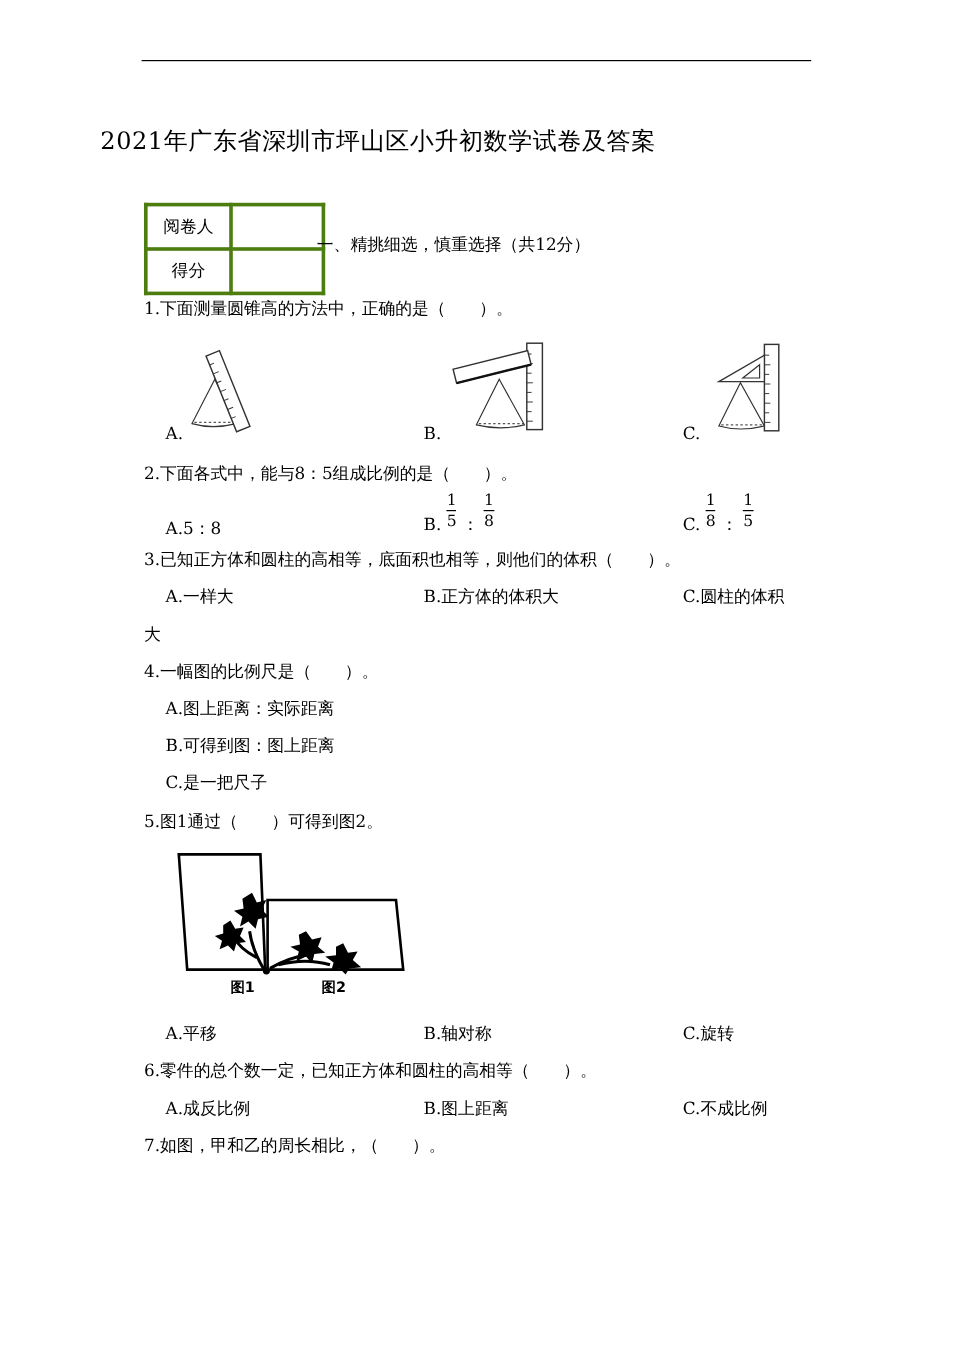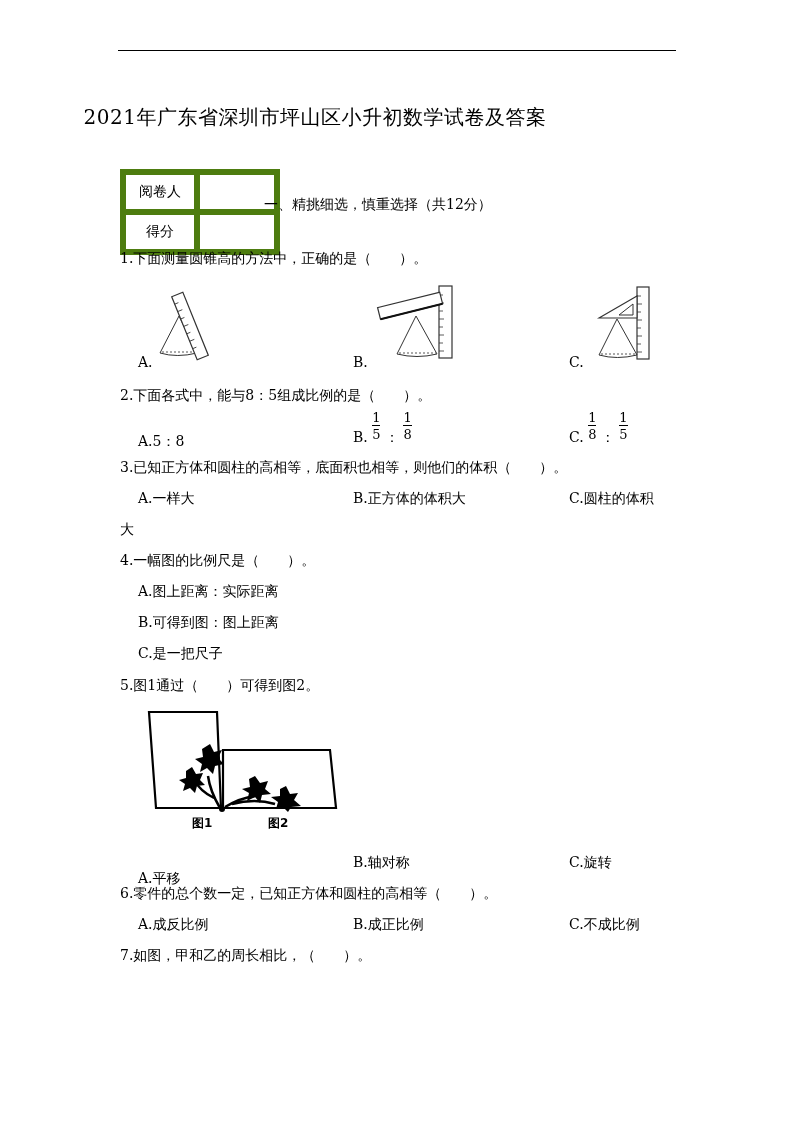--- a/index.html
+++ b/index.html
@@ -3,21 +3,21 @@
 <meta charset="utf-8">
 <style>
   html, body { margin: 0; padding: 0; background: #ffffff; }
   body { width: 794px; height: 1123px; position: relative; overflow: hidden;
          font-family: "DejaVu Serif", "Liberation Serif", serif; color: #000; }
   .abs { position: absolute; }
   .header-rule { left: 118px; top: 50px; width: 558px; height: 0; border-top: 1px solid #000; }
   .title { left: 0; width: 630px; top: 104px; text-align: center; font-size: 20px; letter-spacing: 0.5px; }
   .txt { font-size: 14px; line-height: 18px; white-space: nowrap; }
   table.score { border-collapse: collapse; position: absolute; left: 120px; top: 169px; }
-  table.score td { border: 6px solid #4d7c0f; width: 68px; height: 34px; text-align: center; font-size: 14px; padding: 0; }
+  table.score td { border: 3px solid #4d7c0f; width: 68px; height: 34px; text-align: center; font-size: 14px; padding: 0; }
   table.score td.blank { width: 74px; }
   .frac { display: inline-block; vertical-align: middle; text-align: center; font-size: 13px; line-height: 15px; }
   .frac .num { display: block; }
   .frac .den { display: block; border-top: 1px solid #000; padding-top: 1px; }
   svg { position: absolute; }
 </style>
 </head>
 <body>
 
 <div class="abs header-rule"></div>
@@ -157,38 +157,38 @@
   <path d="M70 38 L74 46 L82 44 L78 52 L84 58 L75 60 L73 68 L67 62 L60 66 L62 58 L55 53 L63 51 L62 43 Z" fill="#000"></path>
   <path d="M52 61 L56 68 L63 67 L60 74 L65 79 L57 80 L55 87 L50 82 L43 85 L45 78 L39 74 L46 72 L46 65 Z" fill="#000"></path>
 
   <path d="M85 101 Q100 92 115 90 M92 98 Q115 92 135 98" stroke="#000" stroke-width="2.5" fill="none"></path>
   <path d="M115 70 L120 77 L128 75 L125 83 L131 88 L122 89 L120 97 L115 91 L107 95 L109 87 L102 83 L110 81 L109 73 Z" fill="#000"></path>
   <path d="M146 80 L150 88 L158 87 L154 94 L161 100 L151 101 L148 106 L143 101 L136 103 L138 96 L131 91 L140 90 L140 83 Z" fill="#000"></path>
   <circle cx="82" cy="103" r="3" fill="#000"></circle>
   <text x="52" y="121" font-size="12" font-weight="bold" font-family="DejaVu Sans, sans-serif">图1</text>
   <text x="128" y="121" font-size="12" font-weight="bold" font-family="DejaVu Sans, sans-serif">图2</text>
 </svg>
-<div class="abs txt" style="left:138px; top:853px;margin-top:16px;">
+<div class="abs txt" style="left:138px; top:853px;">
   <span>A.</span><span>平移</span>
 </div>
 <div class="abs txt" style="left:353px; top:853px;">
   <span>B.</span><span>轴对称</span>
 </div>
 <div class="abs txt" style="left:569px; top:853px;">
   <span>C.</span><span>旋转</span>
 </div>
 
 <div class="abs txt" style="left:120px; top:884px;">
   <span>6.</span><span>零件的总个数一定，已知正方体和圆柱的高相等（　　）。</span>
 </div>
 <div class="abs txt" style="left:138px; top:915px;">
   <span>A.</span><span>成反比例</span>
 </div>
 <div class="abs txt" style="left:353px; top:915px;">
-  <span>B.</span><span>成正比例</span>
+  <span>B.</span><span>图上距离</span>
 </div>
 <div class="abs txt" style="left:569px; top:915px;">
   <span>C.</span><span>不成比例</span>
 </div>
 
 <div class="abs txt" style="left:120px; top:946px;">
   <span>7.</span><span>如图，甲和乙的周长相比，（　　）。</span>
 </div>
 
 </body></html>

